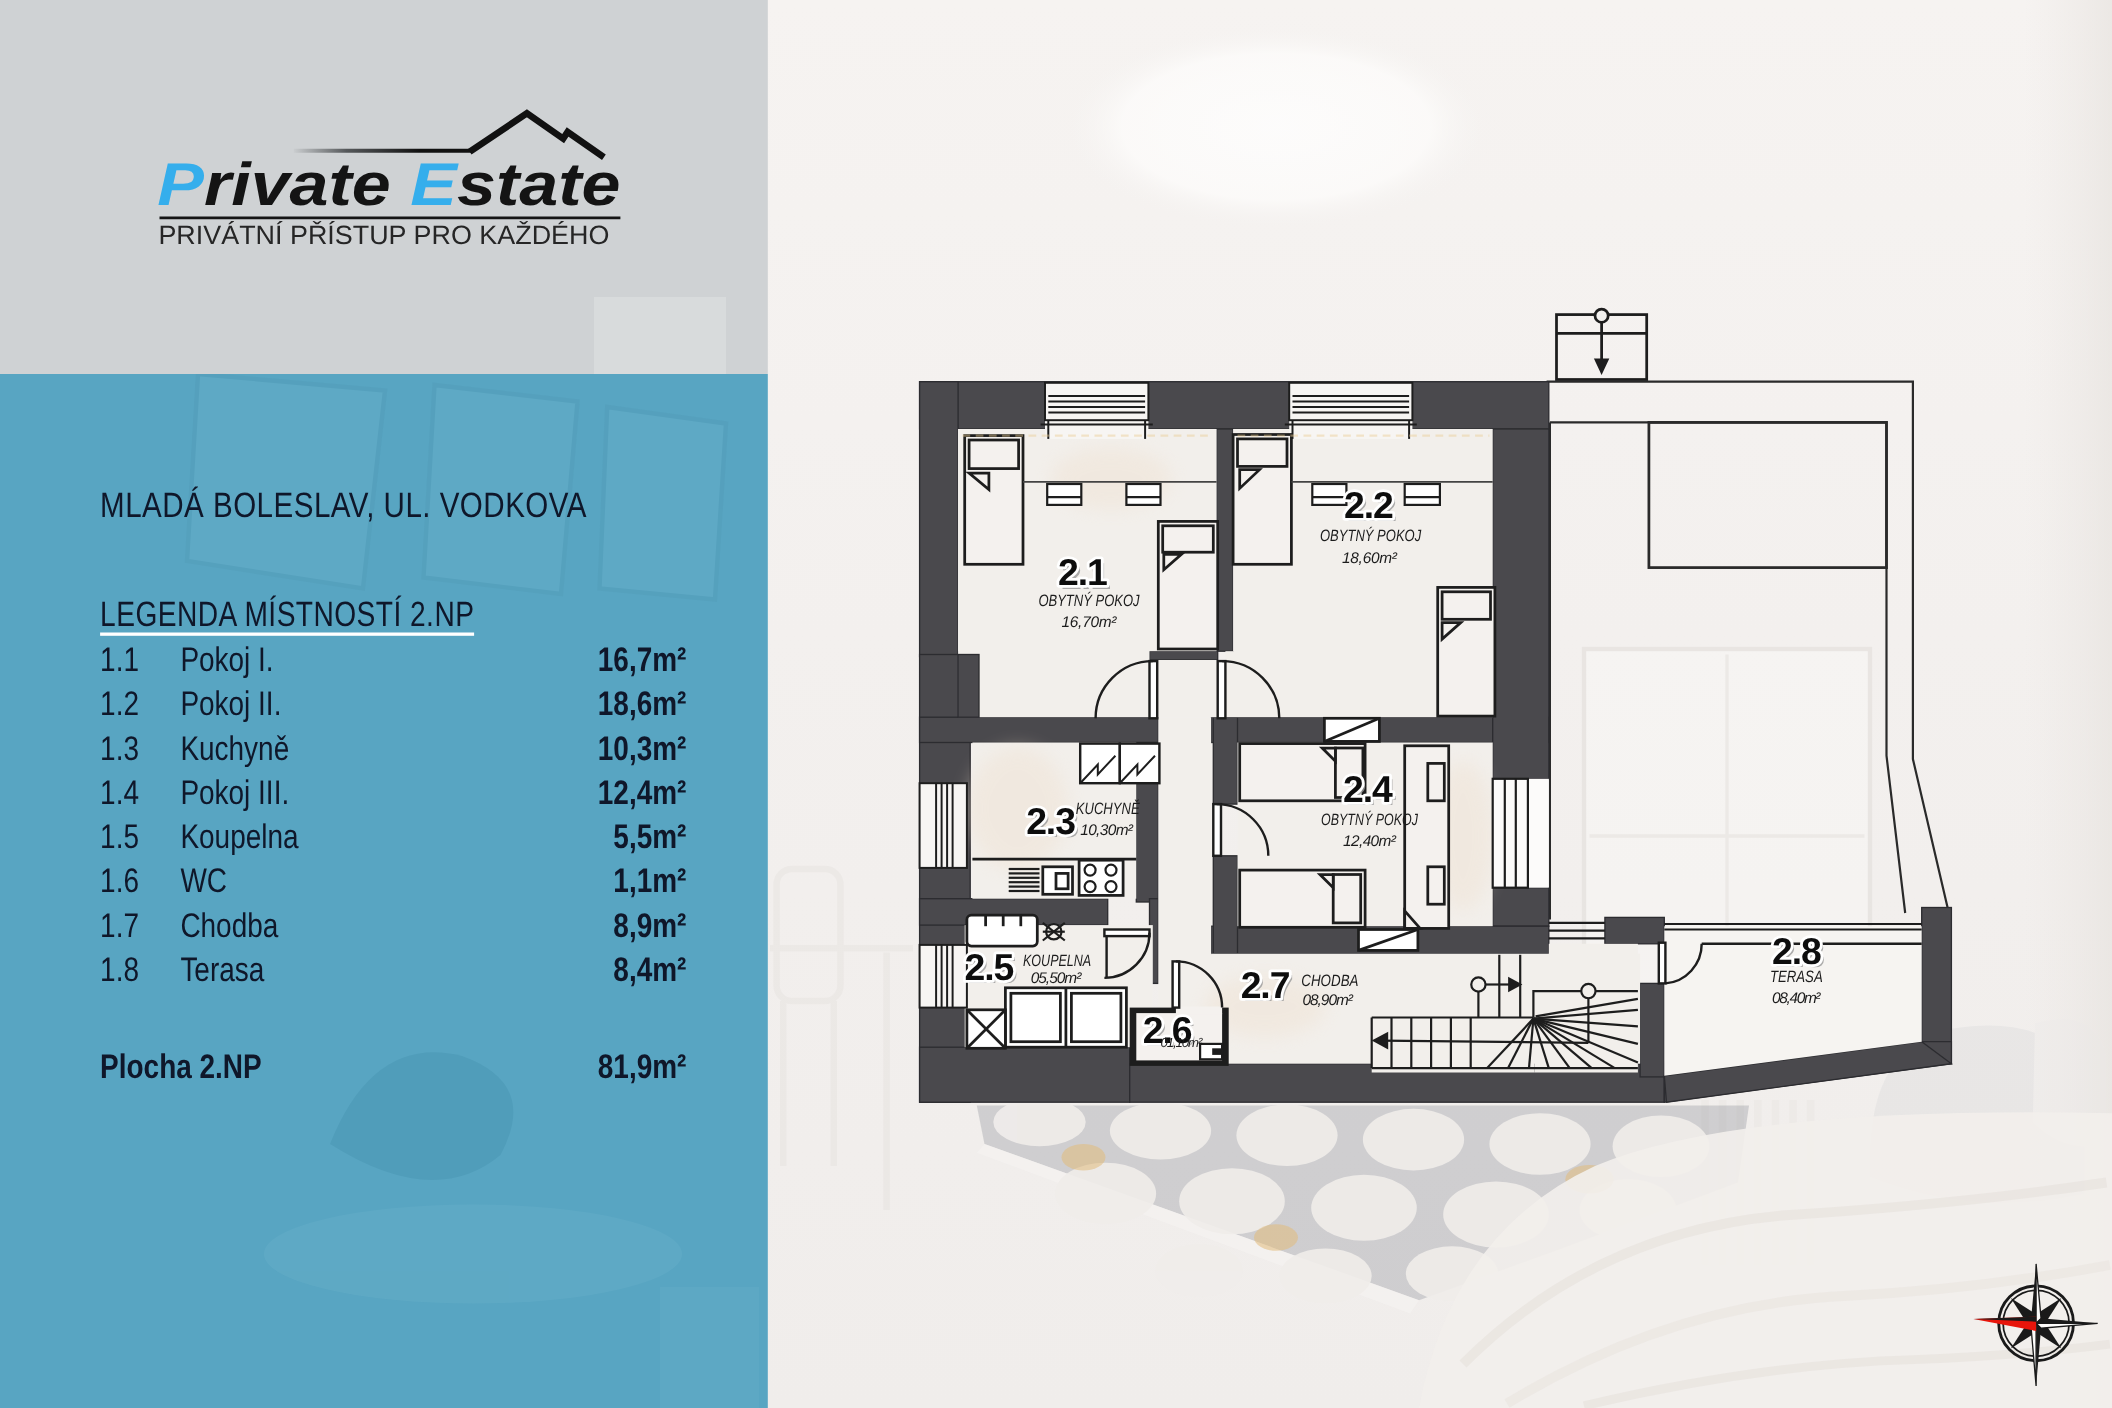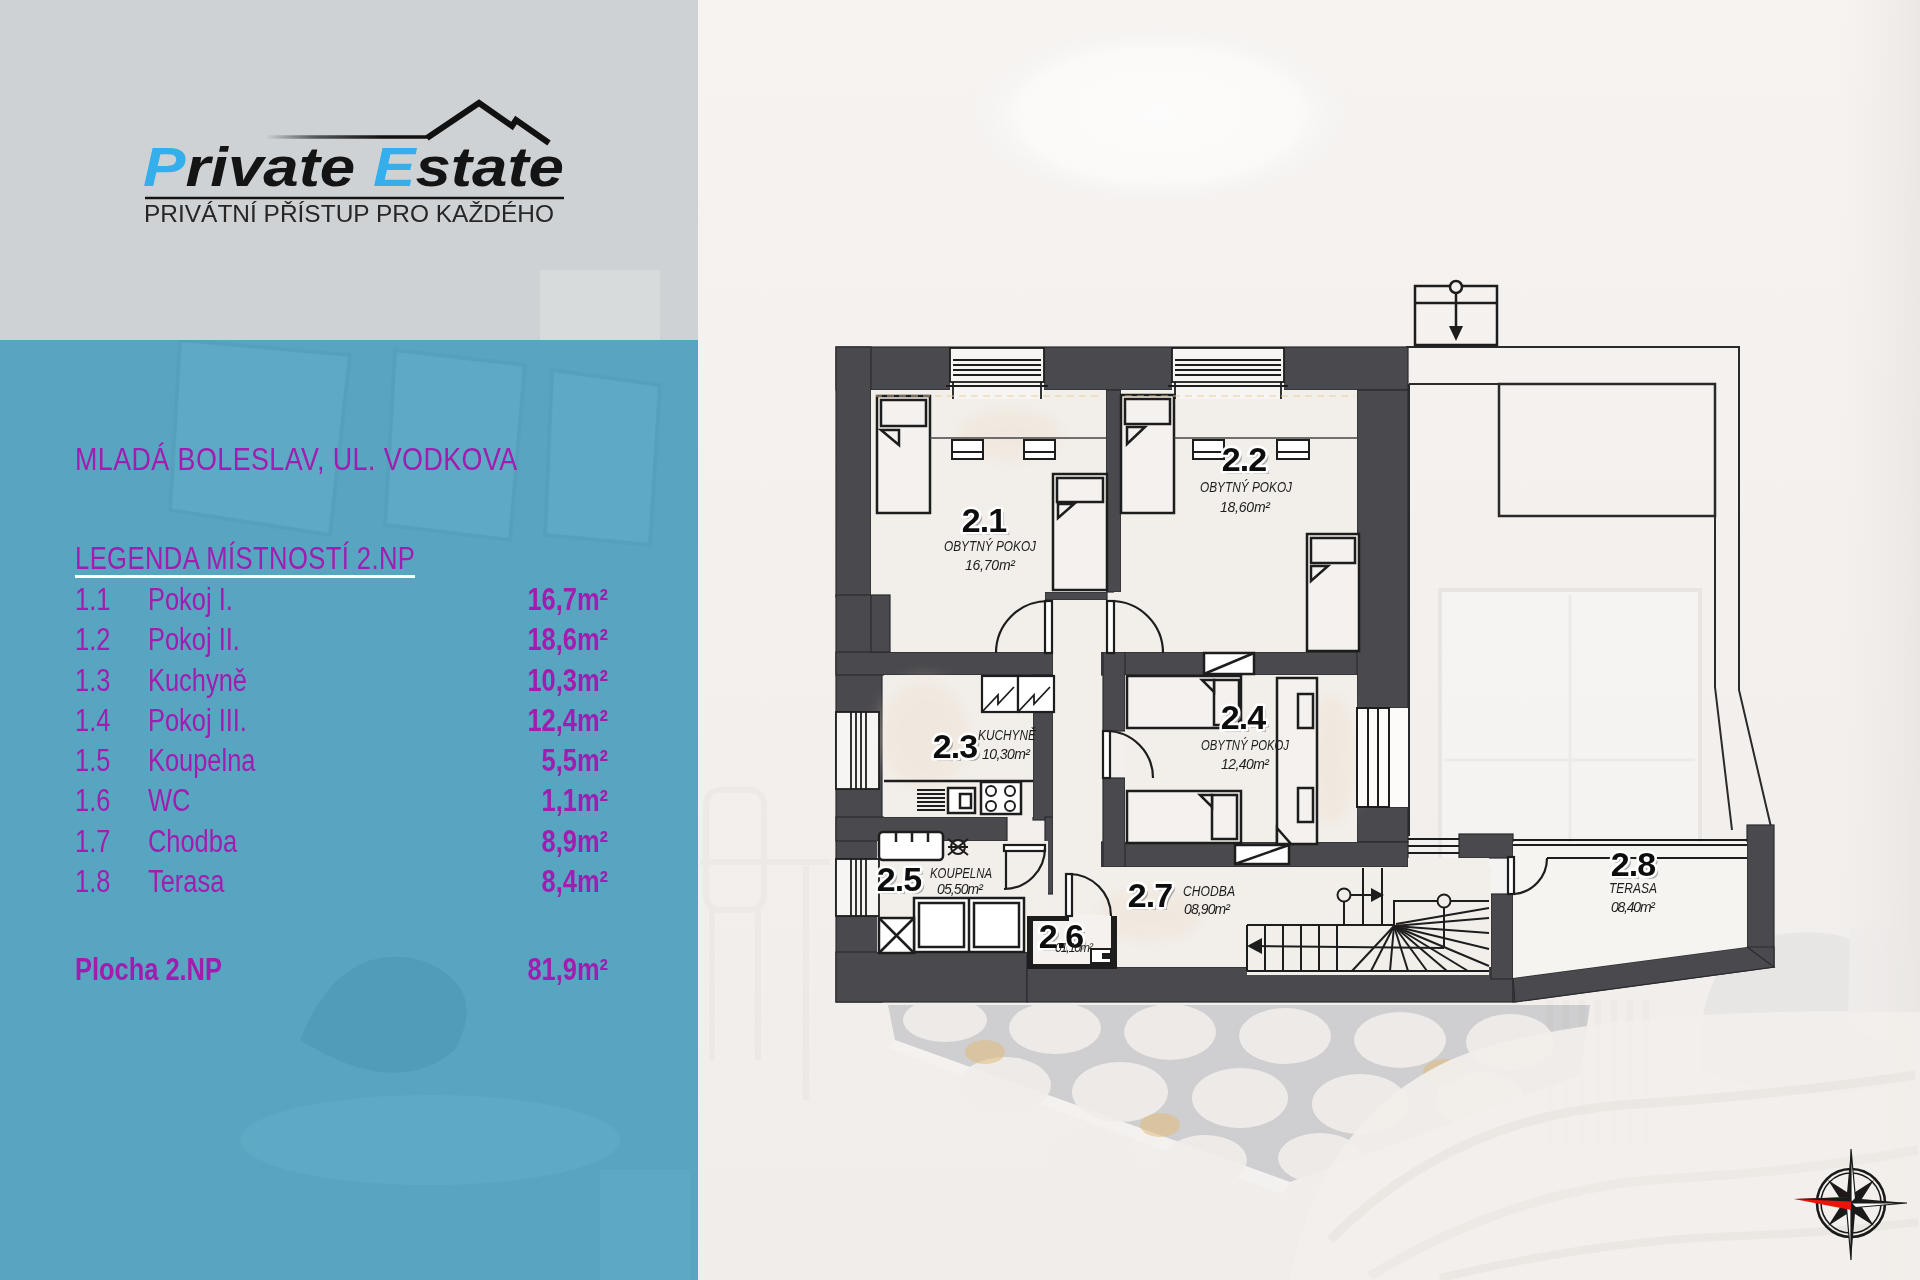--- a/index.html
+++ b/index.html
@@ -573,21 +573,21 @@
     <g opacity="0.13">
       <polygon points="180,0 350,15 330,195 170,170" fill="#8cc6db" stroke="#4587a0" stroke-width="4"></polygon>
       <polygon points="395,10 525,25 510,200 385,185" fill="#8cc6db" stroke="#4587a0" stroke-width="4"></polygon>
       <polygon points="552,30 660,45 650,205 545,195" fill="#8cc6db" stroke="#4587a0" stroke-width="4"></polygon>
       <path d="M300 700 Q340 600 420 620 Q490 645 455 710 Q395 760 300 700" fill="#1d6a86"></path>
       <ellipse cx="430" cy="800" rx="190" ry="45" fill="#8ac6da"></ellipse>
       <rect x="600" y="830" width="90" height="110" fill="#85c2d8"></rect>
     </g>
   </svg>
 
-  <div class="abs" style="left:0;top:340px;width:698px;height:940px;color:#a21caf;font-family:'Liberation Sans',sans-serif;">
+  <div class="abs" style="left:16px;top:340px;width:698px;height:940px;color:#0f172a;font-family:'Liberation Sans',sans-serif;">
 
     <div class="abs" style="left:75px;top:101px;font-size:32px;letter-spacing:0.5px;transform:scaleX(0.84);transform-origin:0 0;white-space:nowrap;">MLADÁ BOLESLAV, UL. VODKOVA</div>
 
     <div class="abs" style="left:75px;top:204px;font-size:32px;line-height:29px;letter-spacing:0.5px;border-bottom:3px solid #fff;padding-bottom:2px;transform:scaleX(0.8);transform-origin:0 0;white-space:nowrap;">LEGENDA MÍSTNOSTÍ 2.NP</div>
 
     <div class="abs" style="left:75px;top:240px;width:650px;font-size:31px;line-height:40.3px;transform:scaleX(0.82);transform-origin:0 0;">
       <div><span style="display:inline-block;width:89px;">1.1</span><span>Pokoj I.</span><span style="float:right;font-weight:bold;">16,7m²</span></div>
       <div><span style="display:inline-block;width:89px;">1.2</span><span>Pokoj II.</span><span style="float:right;font-weight:bold;">18,6m²</span></div>
       <div><span style="display:inline-block;width:89px;">1.3</span><span>Kuchyně</span><span style="float:right;font-weight:bold;">10,3m²</span></div>
       <div><span style="display:inline-block;width:89px;">1.4</span><span>Pokoj III.</span><span style="float:right;font-weight:bold;">12,4m²</span></div>

